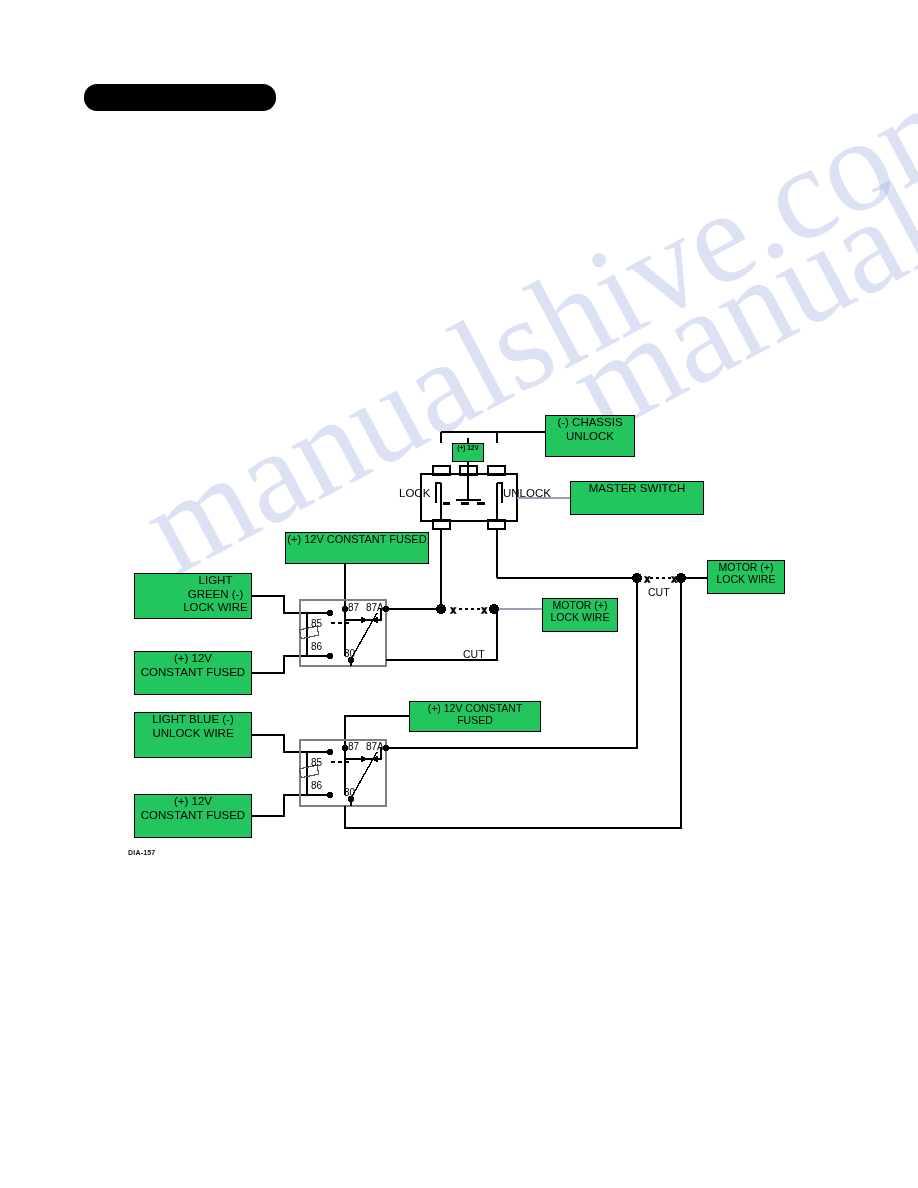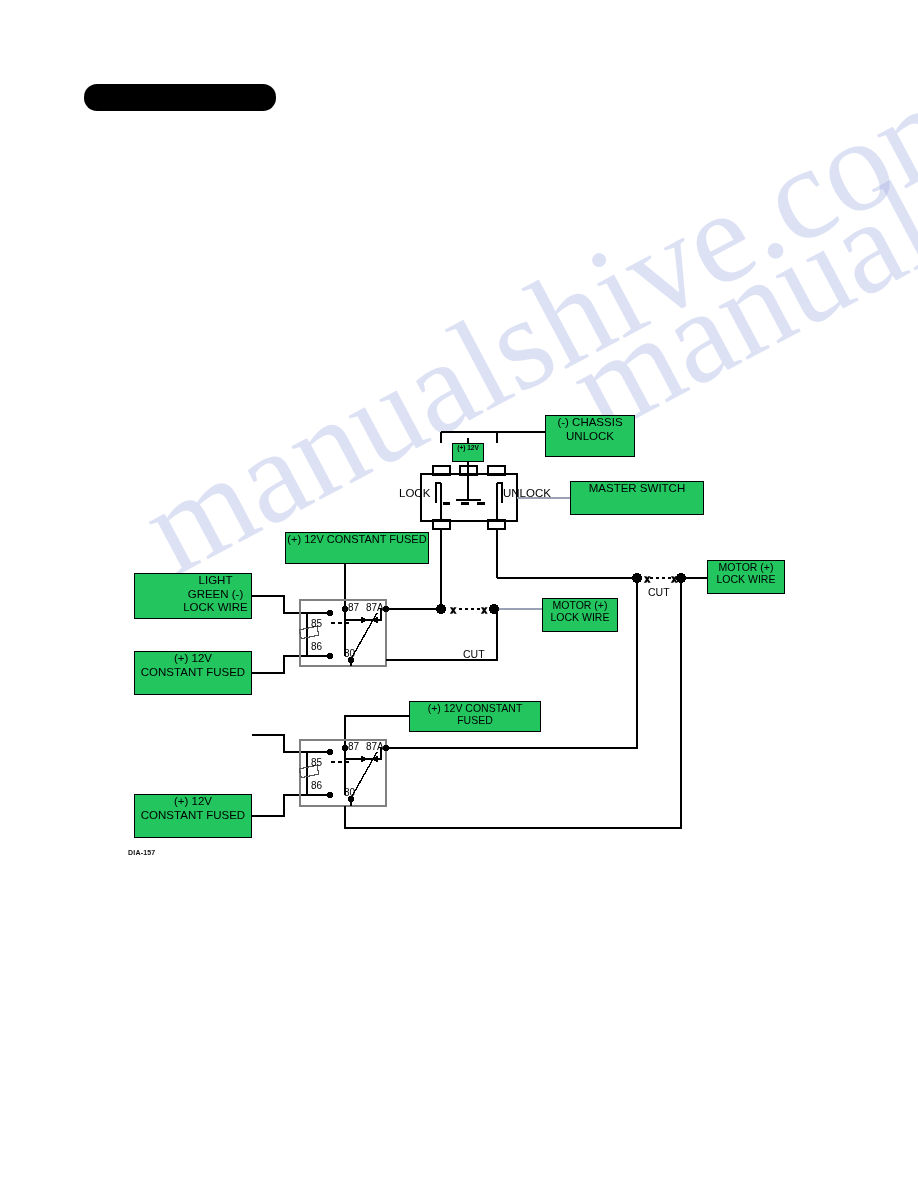--- a/index.html
+++ b/index.html
@@ -193,20 +193,26 @@
     </div>
   </div>
 
   <div class="box b-12v-a">
     <div>
       <span class="ln">(+) 12V</span>
       <span class="ln">CONSTANT FUSED</span>
     </div>
   </div>
 
+  <div class="box b-lb">
+    <div>
+      <span class="ln">LIGHT BLUE (-)</span>
+      <span class="ln">UNLOCK WIRE</span>
+    </div>
+  </div>
 
   <div class="box b-12v-b">
     <div>
       <span class="ln">(+) 12V</span>
       <span class="ln">CONSTANT FUSED</span>
     </div>
   </div>
 
   <div class="box b-cf-top">
     <span class="ln">(+) 12V CONSTANT FUSED</span>

